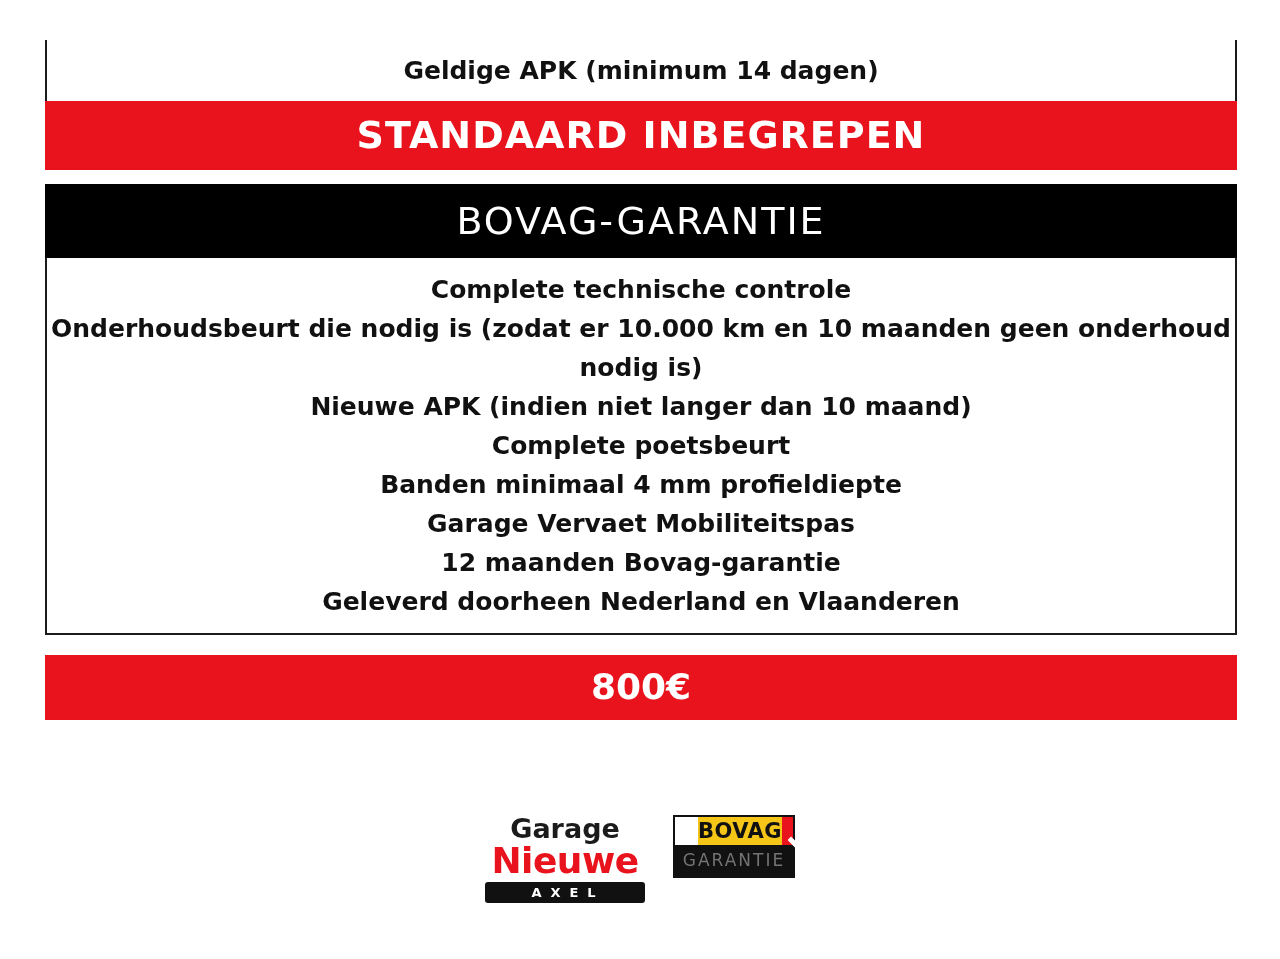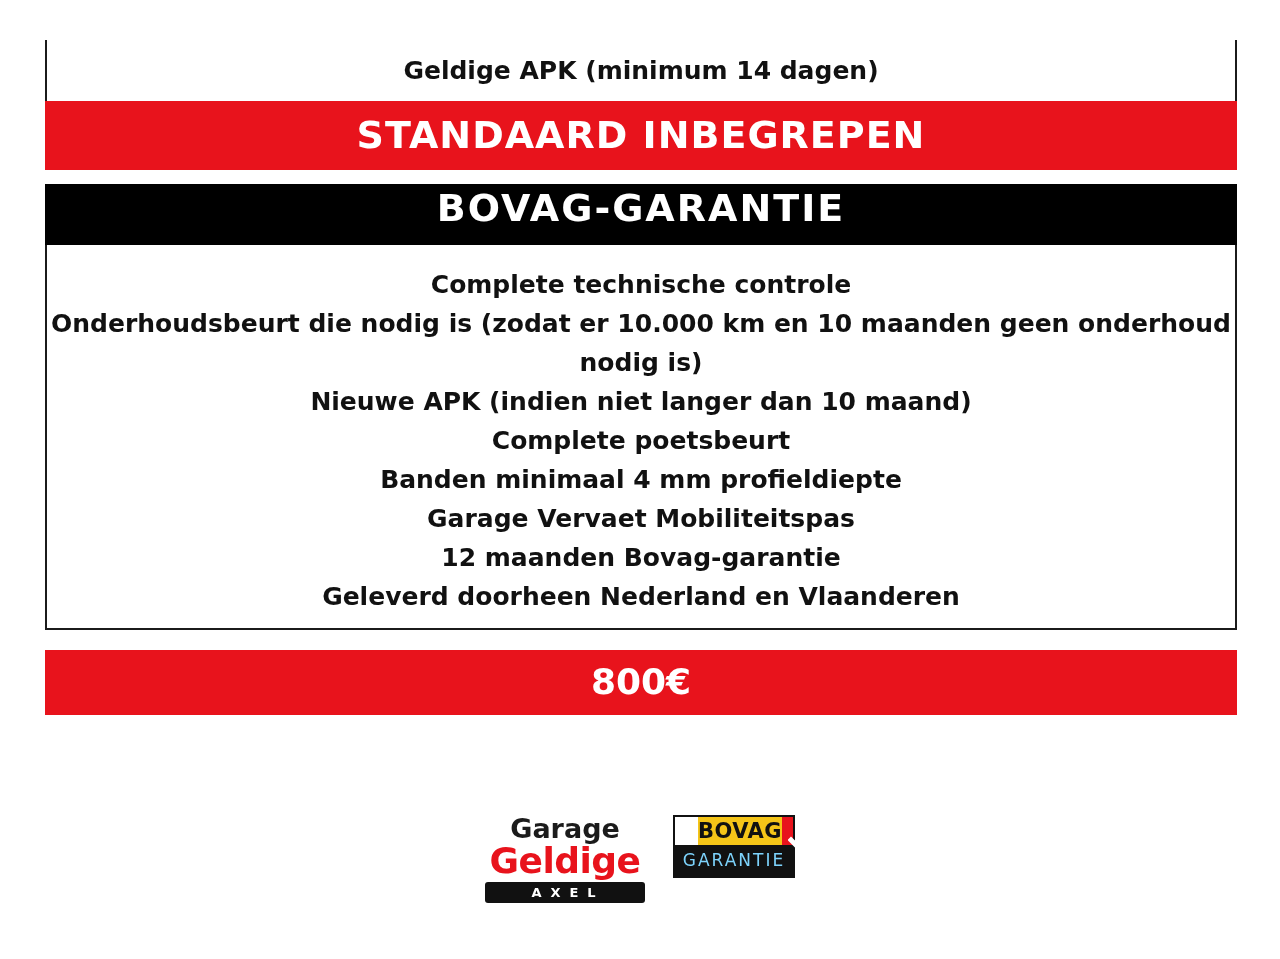--- a/index.html
+++ b/index.html
@@ -63,27 +63,27 @@
     letter-spacing: 1px;
     padding: 15px 0 16px 0;
     line-height: 1;
   }
   .gap {
     height: 14px;
     background: #ffffff;
   }
   .title-second {
     font-size: 38px;
-    font-weight: bold;
+    font-weight: normal;
     letter-spacing: 2px;
-    padding: 5px 0 18px 0;
+    padding: 18px 0 18px 0;
     line-height: 1;
   }
   .detail-list {
-    padding: 20px 0 12px 0;
+    padding: 12px 0 12px 0;
     font-size: 25px;
     font-weight: bold;
     line-height: 1.56;
     border-bottom: 2px solid #1b1b1b;
   }
   .price-band {
     font-size: 36px;
     font-weight: bold;
     padding: 14px 0 15px 0;
     line-height: 1;
@@ -157,21 +157,21 @@
     width: 46px;
     position: relative;
   }
   .bovag-check svg {
     position: absolute;
     left: 6px;
     top: 7px;
   }
   .bovag-bottom {
     background: #111111;
-    color: #7dd3fc;
+    color: #737373;
     font-size: 17px;
     text-align: center;
     letter-spacing: 2px;
     padding: 5px 0 6px 0;
     font-weight: normal;
   }
   .line {
     display: block;
   }
 </style>
@@ -205,21 +205,21 @@
     </div>
 
     <div class="band band-red price-band">800€</div>
 
   </div>
 
   <div class="logos">
 
     <div class="logo-vervaet">
       <div class="lv-garage">Garage</div>
-      <div class="lv-vervaet">Geldige</div>
+      <div class="lv-vervaet">Nieuwe</div>
       <div class="lv-axel">AXEL</div>
     </div>
 
     <div class="logo-bovag">
       <div class="bovag-top">
         <div class="bovag-name">BOVAG</div>
         <div class="bovag-check">
           <svg width="34" height="32" viewBox="0 0 34 32" aria-hidden="true">
             <path d="M3 16 L12 25 L31 3" stroke="#ffffff" stroke-width="5" fill="none" stroke-linecap="square"></path>
           </svg>

